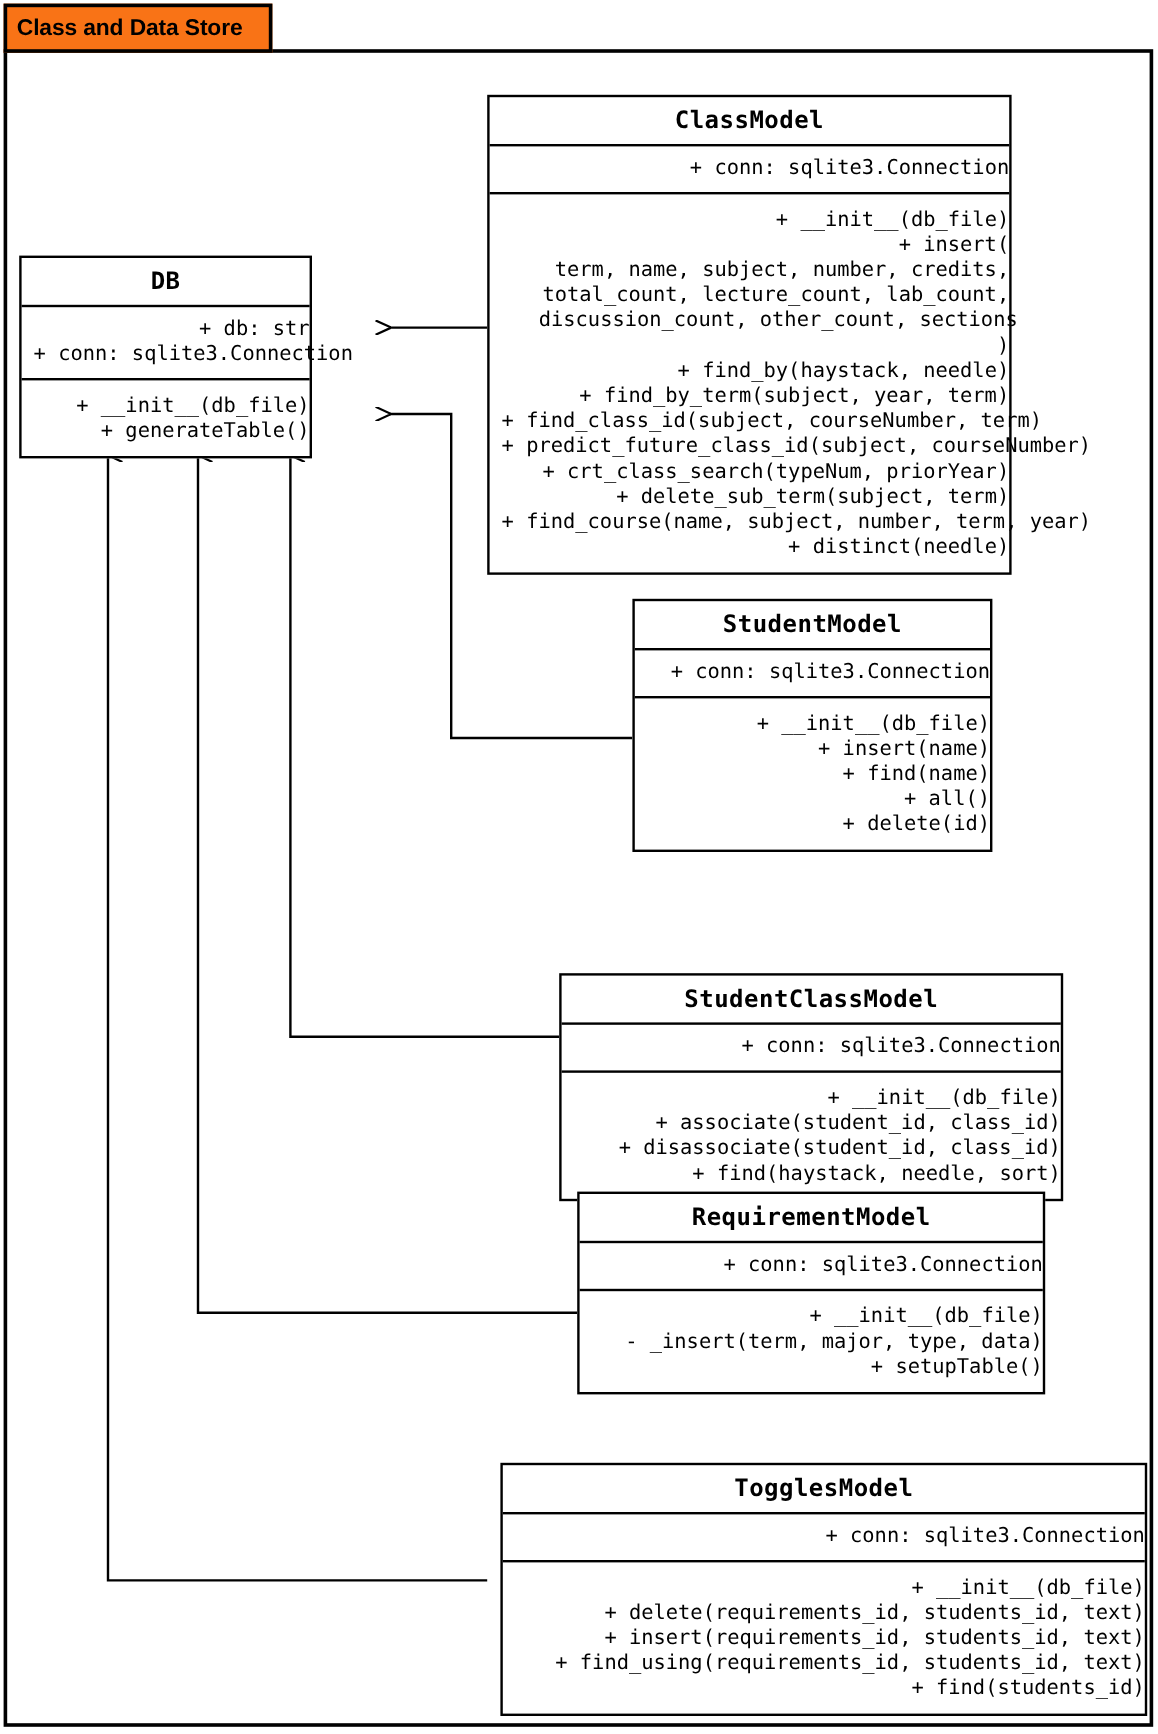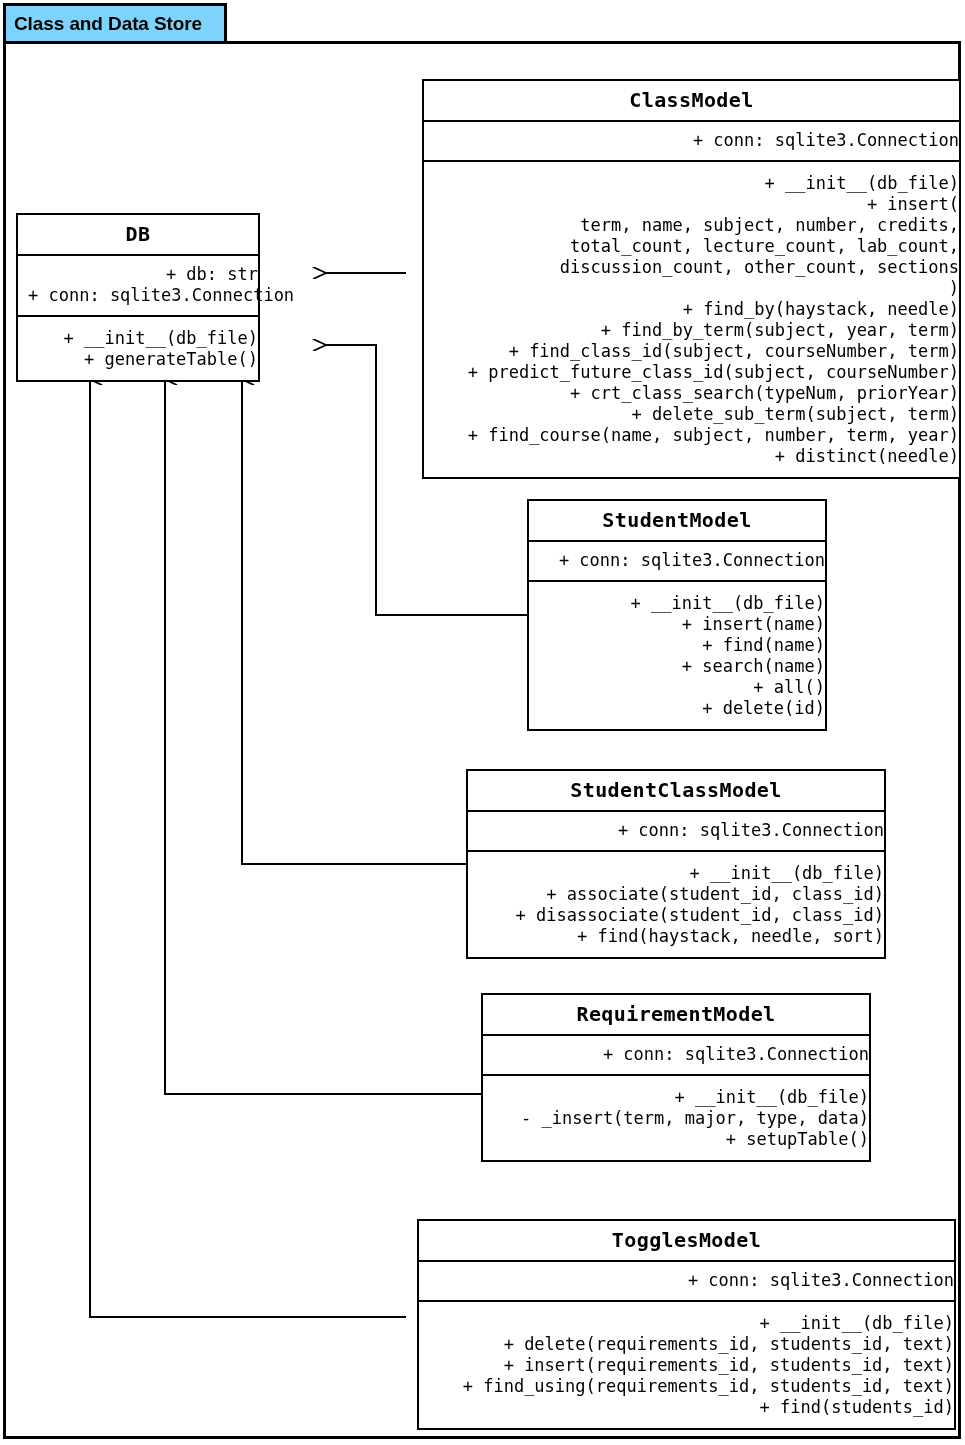--- a/index.html
+++ b/index.html
@@ -29,21 +29,21 @@
     background: transparent;
   }
   .frame-tab {
     position: absolute;
     left: 3px;
     top: 3px;
     width: 224px;
     height: 41px;
     border: 3px solid #000000;
     box-sizing: border-box;
-    background: #7dd3fc;
+    background: #f97316;
     display: flex;
     align-items: center;
     z-index: 5;
   }
   .frame-tab-label {
     font-family: "Liberation Sans", sans-serif;
     font-weight: bold;
     font-size: 19px;
     color: #000000;
     padding-left: 8px;
@@ -91,21 +91,21 @@
   .uml-line {
     font-family: "DejaVu Sans Mono", monospace;
     font-size: 17px;
     line-height: 21px;
     color: #000000;
     white-space: pre;
     padding-left: 10px;
     text-align: right;
   }
   .uml-line.cont {
-    padding-left: 26px;
+    padding-left: 0;
   }
 </style>
 </head>
 <body>
 
 <div id="canvas">
 
   <div class="frame-body"></div>
   <div class="frame-tab">
     <span class="frame-tab-label">Class and Data Store</span>
@@ -137,21 +137,21 @@
     <div class="uml-attrs">
       <div class="uml-line">+ db: str</div>
       <div class="uml-line">+ conn: sqlite3.Connection</div>
     </div>
     <div class="uml-ops">
       <div class="uml-line">+ __init__(db_file)</div>
       <div class="uml-line">+ generateTable()</div>
     </div>
   </div>
 
-  <div class="uml-class" style="left:422px; top:79px; width:539px;">
+  <div class="uml-class" style="left:406px; top:79px; width:437px;">
     <div class="uml-name">ClassModel</div>
     <div class="uml-attrs">
       <div class="uml-line">+ conn: sqlite3.Connection</div>
     </div>
     <div class="uml-ops">
       <div class="uml-line">+ __init__(db_file)</div>
       <div class="uml-line">+ insert(</div>
       <div class="uml-line cont">    term, name, subject, number, credits,</div>
       <div class="uml-line cont">    total_count, lecture_count, lab_count,</div>
       <div class="uml-line cont">    discussion_count, other_count, sections</div>
@@ -169,27 +169,26 @@
 
   <div class="uml-class" style="left:527px; top:499px; width:300px;">
     <div class="uml-name">StudentModel</div>
     <div class="uml-attrs">
       <div class="uml-line">+ conn: sqlite3.Connection</div>
     </div>
     <div class="uml-ops">
       <div class="uml-line">+ __init__(db_file)</div>
       <div class="uml-line">+ insert(name)</div>
       <div class="uml-line">+ find(name)</div>
-      <div class="uml-line">+ search(name)</div>
       <div class="uml-line">+ all()</div>
       <div class="uml-line">+ delete(id)</div>
     </div>
   </div>
 
-  <div class="uml-class" style="left:466px; top:769px; width:420px;">
+  <div class="uml-class" style="left:466px; top:811px; width:420px;">
     <div class="uml-name">StudentClassModel</div>
     <div class="uml-attrs">
       <div class="uml-line">+ conn: sqlite3.Connection</div>
     </div>
     <div class="uml-ops">
       <div class="uml-line">+ __init__(db_file)</div>
       <div class="uml-line">+ associate(student_id, class_id)</div>
       <div class="uml-line">+ disassociate(student_id, class_id)</div>
       <div class="uml-line">+ find(haystack, needle, sort)</div>
     </div>

